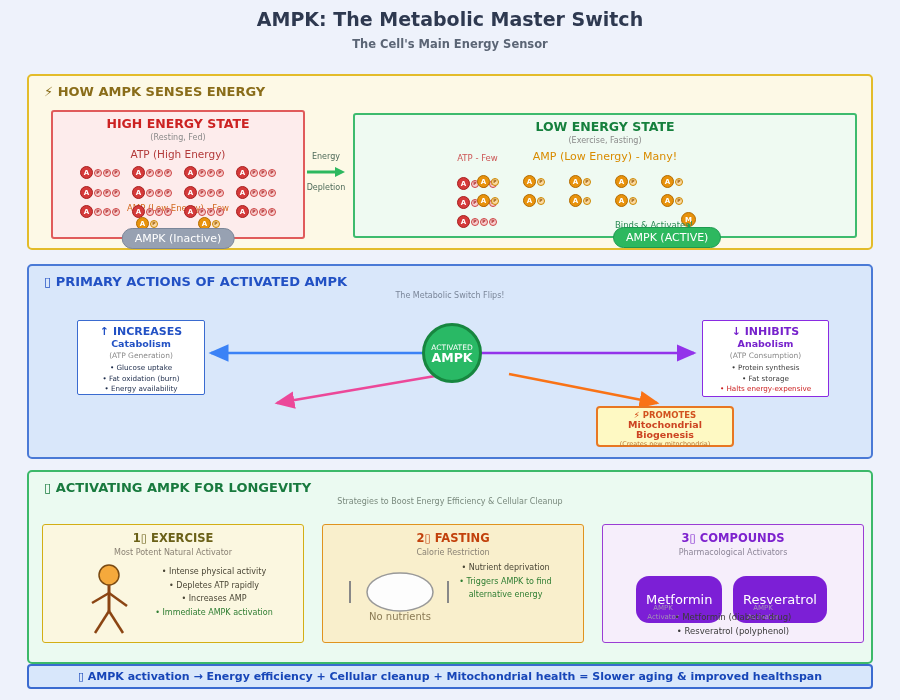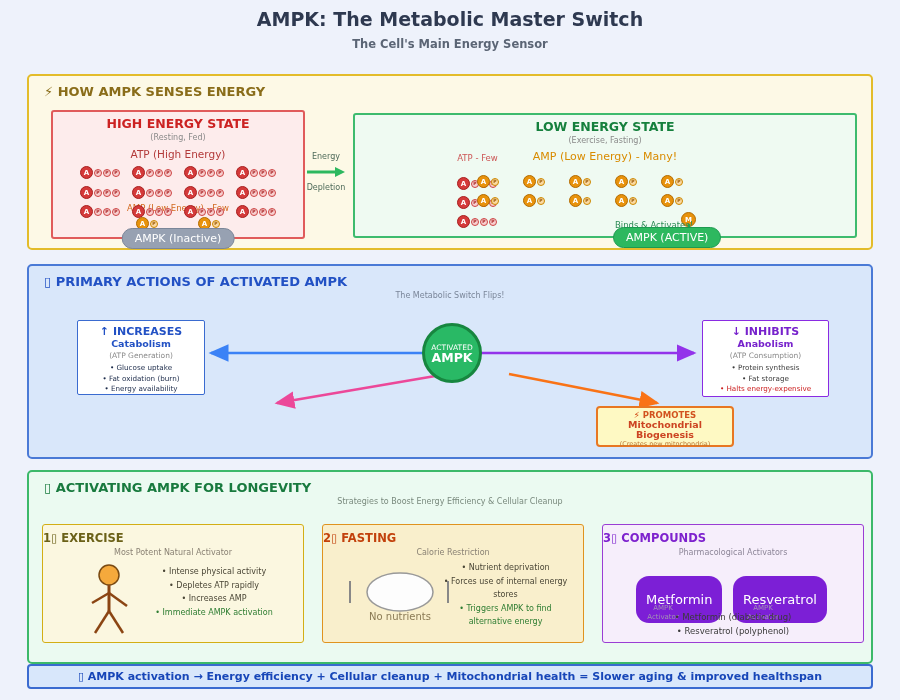--- a/index.html
+++ b/index.html
@@ -92,21 +92,21 @@
   .arrows{position:absolute;left:0;top:0;z-index:1;}
 
   
   .p3{top:470px;height:190px;background:#ebfaf1;border:2px solid #3cb96a;}
   .p3 .panel-hdr{top:8px;color:#187a3e;}
   .p3 .panel-sub{top:25px;color:#7a8a7e;}
   .card{position:absolute;top:52px;width:260px;height:117px;border-radius:3px;}
   .card-ex{left:13px;background:#fbf7e0;border:1.5px solid #d3ae15;}
   .card-fa{left:293px;background:#f9efcc;border:1.5px solid #e0931f;}
   .card-co{left:573px;background:#f6eefb;border:1.5px solid #9a3dd4;}
-  .card-title{position:absolute;top:6px;width:100%;font-size:11.5px;font-weight:bold;}
+  .card-title{position:absolute;top:6px;width:100%;text-align:center;font-size:11.5px;font-weight:bold;}
   .card-sub{position:absolute;top:23px;width:100%;text-align:center;font-size:8px;color:#8a8274;}
   .card-ex .card-title{color:#6b6118;}
   .card-fa .card-title{color:#c2410c;}
   .card-co .card-title{color:#7e22ce;}
   .card-co .card-sub{color:#8d8698;}
   .card-bullets{position:absolute;text-align:center;font-size:8px;line-height:13.5px;color:#4a4636;}
   .gbullet{color:#2e7d32;margin:0 auto;}
   .ex-bullets{left:88px;top:40px;width:166px;}
   .fa-bullets{left:110px;top:36px;width:145px;}
   .no-nutrients{position:absolute;left:10px;top:86px;width:110px;text-align:center;font-size:10px;color:#8a7a55;}
@@ -384,21 +384,20 @@
       <div class="card-title">2▯ FASTING</div>
       <div class="card-sub">Calorie Restriction</div>
       <svg class="abs" style="left:15px;top:46px;" width="120" height="42">
         <line x1="12" y1="10" x2="12" y2="32" stroke="#888" stroke-width="2"></line>
         <ellipse cx="62" cy="21" rx="33" ry="19" fill="#fdfdfd" stroke="#999" stroke-width="1.5"></ellipse>
         <line x1="110" y1="10" x2="110" y2="32" stroke="#888" stroke-width="2"></line>
       </svg>
       <div class="no-nutrients" style="left:22px;">No nutrients</div>
       <div class="card-bullets fa-bullets">
         <div>• Nutrient deprivation</div>
-        <div style="width:140px;margin:0 auto;">• Forces use of internal energy stores</div>
         <div class="gbullet" style="width:138px;">• Triggers AMPK to find alternative energy</div>
       </div>
     </div>
 
     <div class="card card-co">
       <div class="card-title">3▯ COMPOUNDS</div>
       <div class="card-sub">Pharmacological Activators</div>
       <div class="pill-compound pill-met">Metformin</div>
       <div class="pill-compound pill-res">Resveratrol</div>
       <div class="pill-subtext sub-met">

